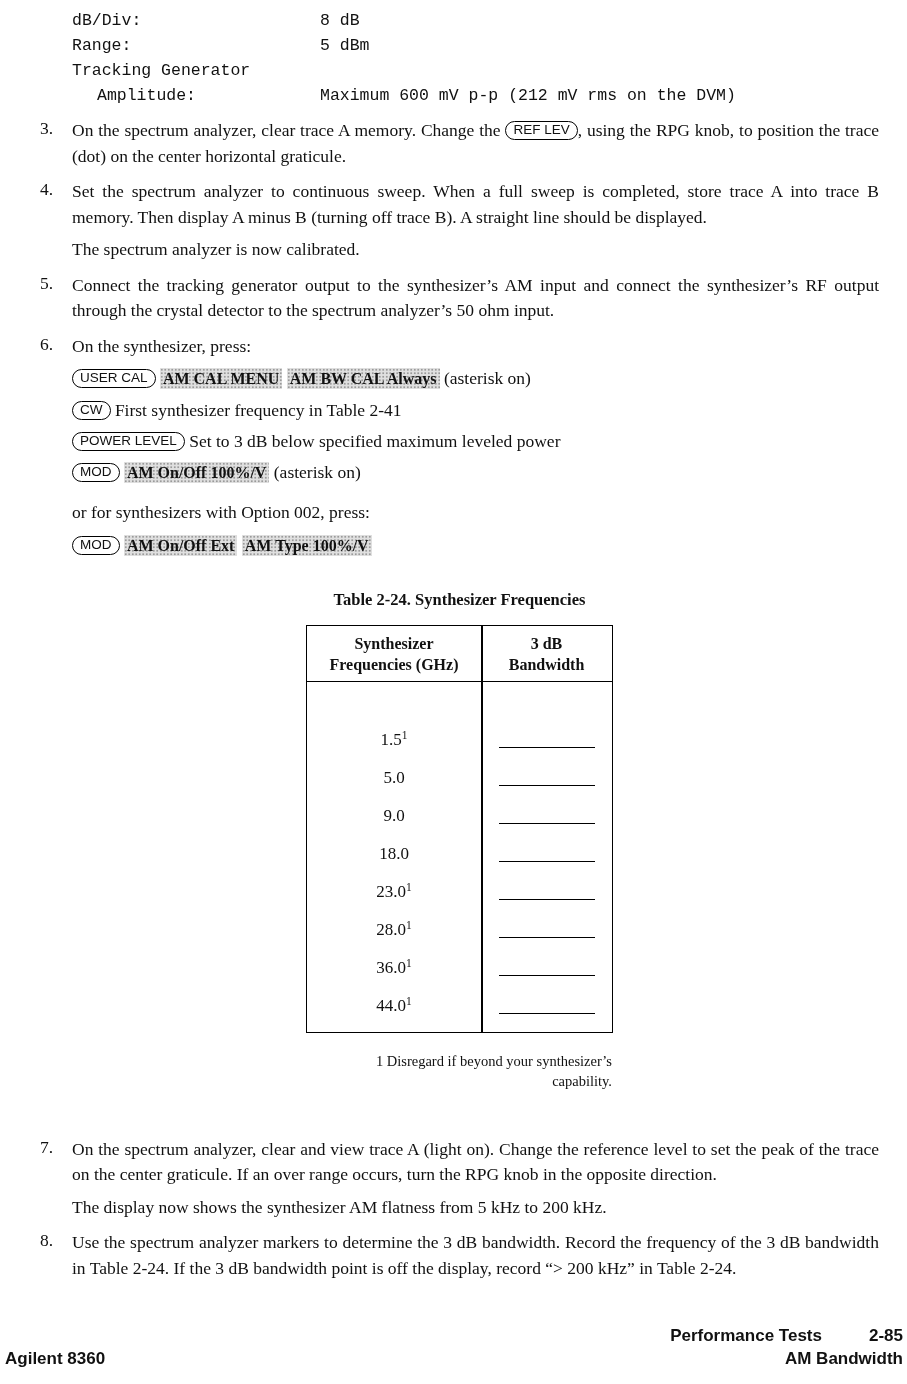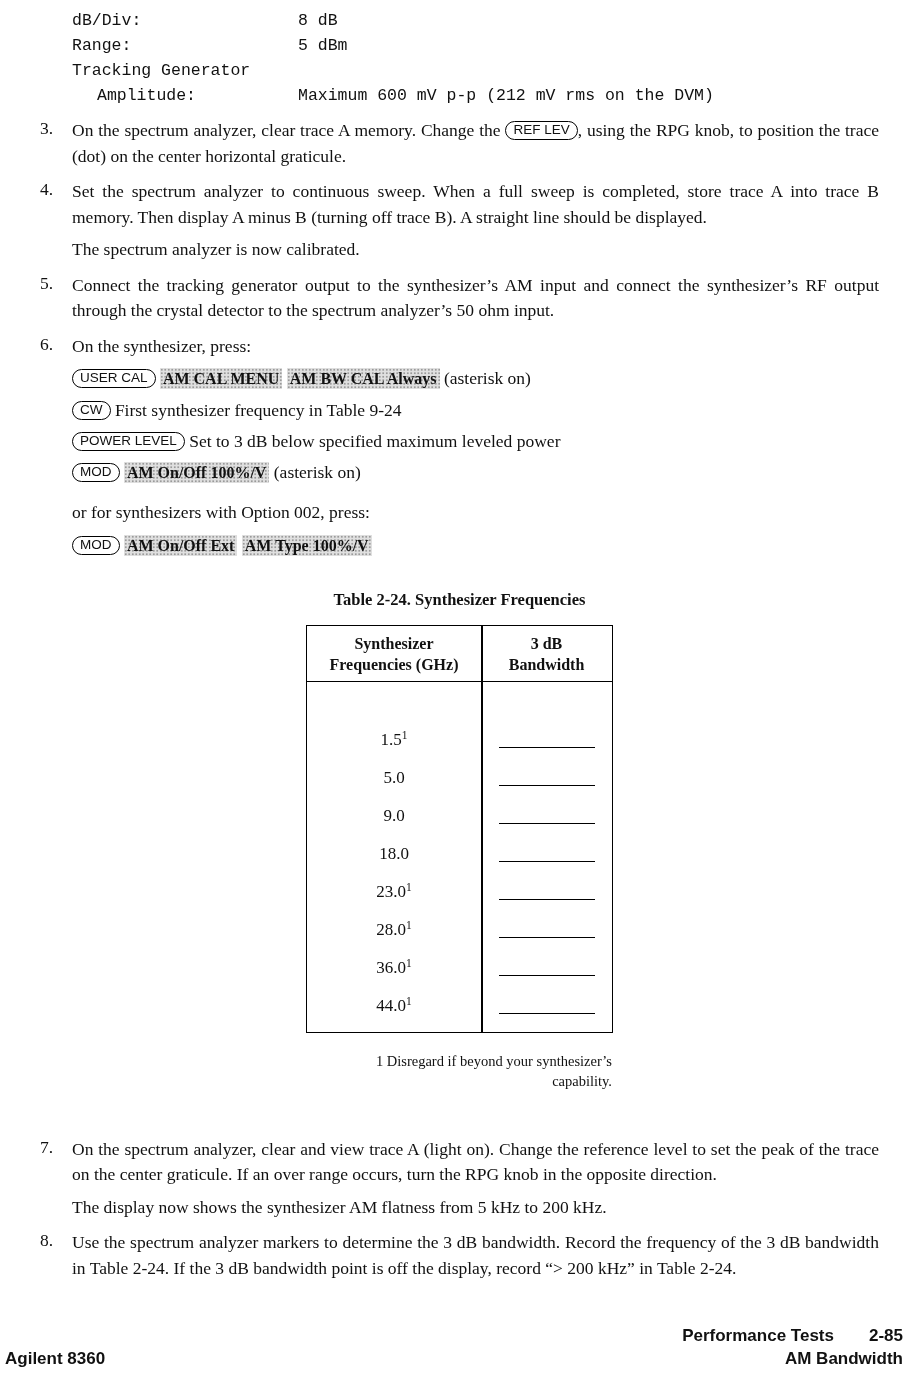--- a/index.html
+++ b/index.html
@@ -18,21 +18,21 @@
   }
 
   
   .settings {
     margin-left:32px;
     font-family:"Liberation Mono", monospace;
     font-size:16.5px;
     line-height:25px;
     white-space:nowrap;
   }
-  .set-line { display:flex; }
+  .set-line { display:flex;gap:22px; }
   .set-label { width:226px; box-sizing:border-box; flex:none; }
   .set-label.indent { padding-left:25px; }
 
   
   .step { display:flex; margin-top:10px; }
   .step-num { width:32px; flex:none; }
   .step-body { flex:1; text-align:justify; line-height:25.5px; }
   .para { margin-left:32px; margin-top:7px; line-height:25.5px; }
 
   
@@ -115,21 +115,21 @@
     justify-content:space-between;
     align-items:flex-end;
     font-family:"Liberation Sans", sans-serif;
     font-weight:bold;
     font-size:17px;
     margin-left:-35px;
     margin-right:-24px;
     line-height:23px;
   }
   .footer-right { text-align:right; }
-  .page-num { margin-left:35px; }
+  .page-num { margin-left:47px; }
 </style>
 </head>
 <body>
 
 <div class="page">
 
   <div class="settings">
     <div class="set-line">
         <span class="set-label">dB/Div:</span>
         <span class="set-value">8 dB</span>
@@ -164,21 +164,21 @@
     <span class="step-num">5.</span>
     <div class="step-body">Connect the tracking generator output to the synthesizer’s AM input and connect the synthesizer’s RF output through the crystal detector to the spectrum analyzer’s 50 ohm input.</div>
   </div>
 
   <div class="step">
     <span class="step-num">6.</span>
     <div class="step-body">
       <div>On the synthesizer, press:</div>
       <div class="keylist">
         <div class="keyline"><span class="keycap"><span>USER CAL</span></span> <span class="softkey">AM CAL MENU</span> <span class="softkey">AM BW CAL Always</span><span> (asterisk on)</span></div>
-        <div class="keyline"><span class="keycap"><span>CW</span></span><span> First synthesizer frequency in Table 9-24</span></div>
+        <div class="keyline"><span class="keycap"><span>CW</span></span><span> First synthesizer frequency in Table 2-41</span></div>
         <div class="keyline"><span class="keycap"><span>POWER LEVEL</span></span><span> Set to 3 dB below specified maximum leveled power</span></div>
         <div class="keyline"><span class="keycap"><span>MOD</span></span> <span class="softkey">AM On/Off 100%/V</span><span> (asterisk on)</span></div>
       </div>
       <div class="keylist" style="margin-top:15px;">
         <div>or for synthesizers with Option 002, press:</div>
         <div class="keyline"><span class="keycap"><span>MOD</span></span> <span class="softkey">AM On/Off Ext</span> <span class="softkey">AM Type 100%/V</span></div>
       </div>
     </div>
   </div>
 

